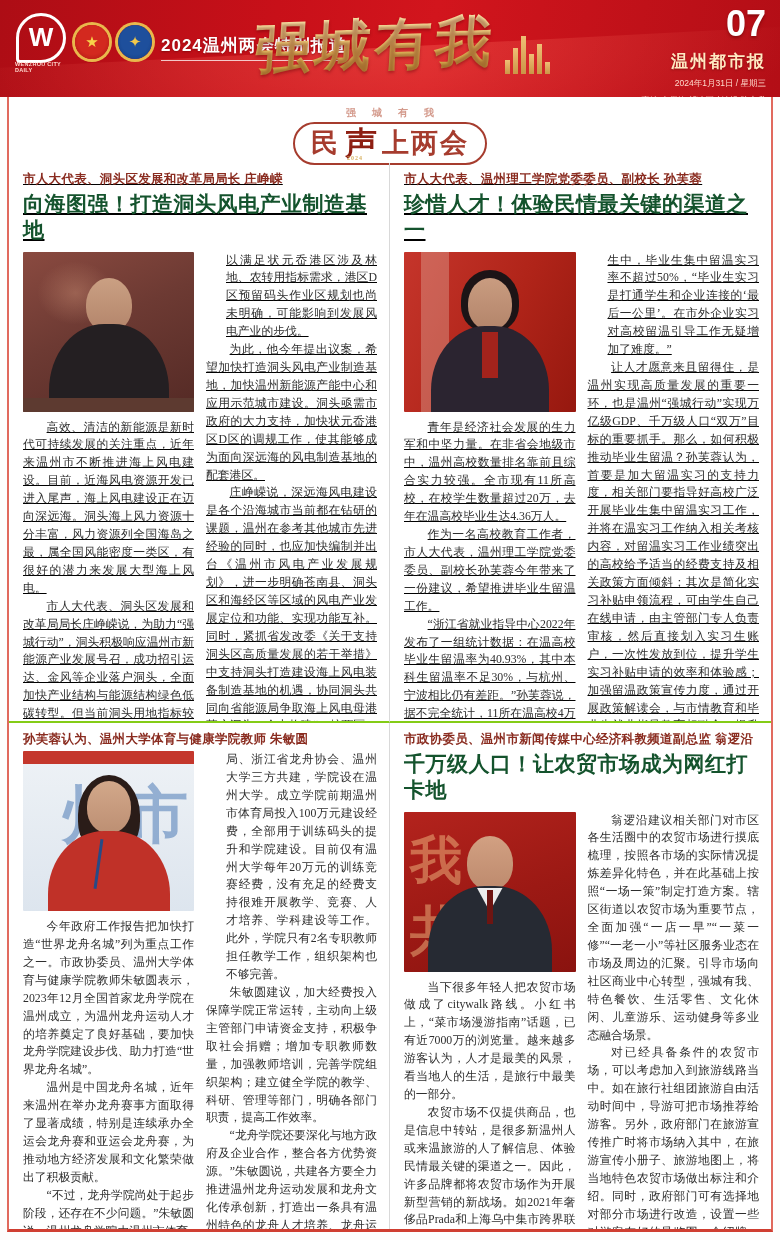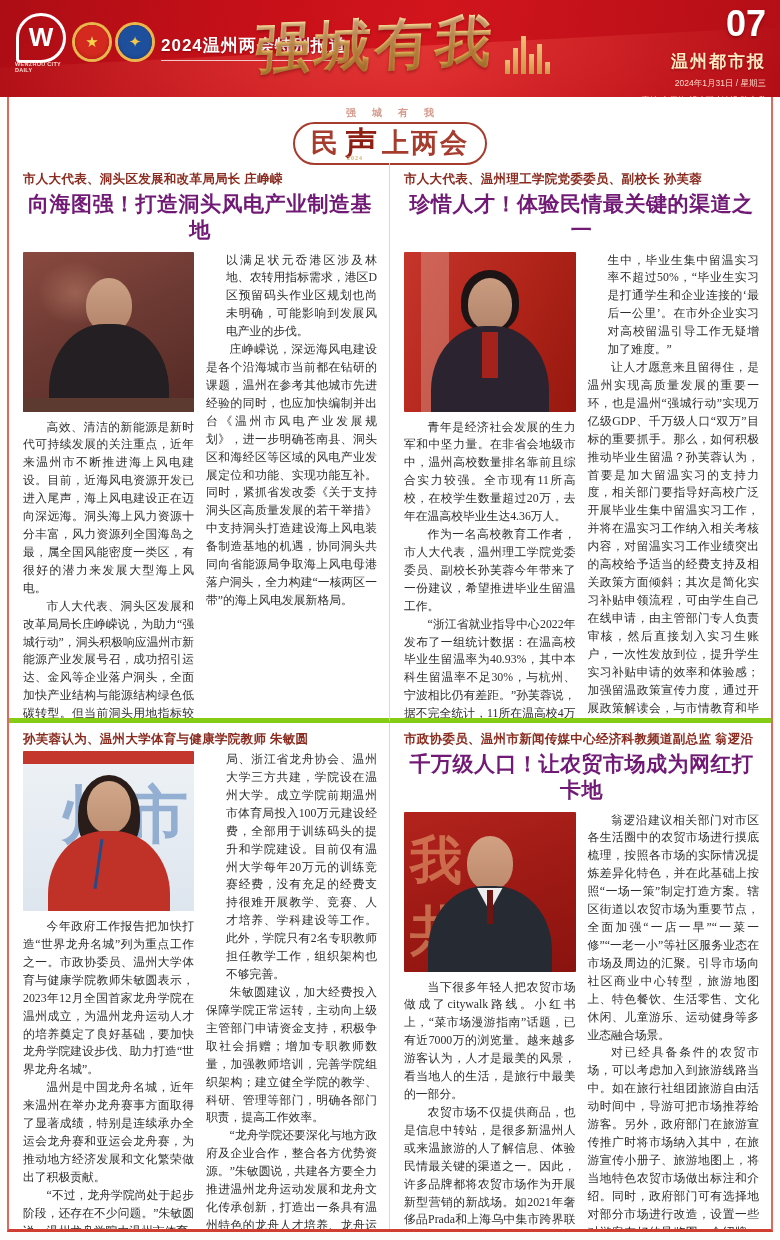--- a/index.html
+++ b/index.html
@@ -66,23 +66,23 @@
     background:#fff;
   }
   .b-part{font-size:27px;font-weight:900;color:#a63c2e;letter-spacing:2px;}
   .b-sheng{position:relative;font-size:32px;font-weight:900;color:#8e1f12;line-height:1;font-family:"Liberation Serif","DejaVu Serif",serif;}
   .b-year{position:absolute;left:2px;bottom:-2px;font-size:6px;color:#d8b264;letter-spacing:1px;font-style:normal;}
 
   
   .grid{display:grid;grid-template-columns:1fr 1fr;grid-template-rows:560px auto;}
   .art{padding:6px 12px 0 14px;box-sizing:border-box;overflow:hidden;}
   .art.left{border-right:1px solid #d9d9d9;}
-  .art.toprow{border-bottom:5px solid #84cc16;}
+  .art.toprow{border-bottom:2px solid #84cc16;text-decoration:underline;}
   .kicker{font-size:12.5px;font-weight:800;color:#8a2c20;letter-spacing:.3px;margin:2px 0 3px;}
-  .headline{font-size:21px;font-weight:900;color:#701a75;margin:0 0 8px;letter-spacing:.5px;line-height:1.25;text-align:center;}
+  .headline{font-size:21px;font-weight:900;color:#14532d;margin:0 0 8px;letter-spacing:.5px;line-height:1.25;}
   .cols{display:flex;gap:12px;}
   .col{flex:1;min-width:0;}
   .col p{
     margin:0;font-size:11.8px;line-height:1.52;text-align:justify;color:#2e2e2e;
     text-indent:2em;font-family:"Liberation Serif","DejaVu Serif",serif;
   }
   .col p.cont{text-indent:0;margin-left:20px;}
 
   
   .photo{position:relative;width:100%;height:160px;margin-bottom:7px;overflow:hidden;border-radius:1px;}
@@ -182,20 +182,21 @@
               <div class="glow"></div>
                 <div class="head"></div>
                 <div class="torso"></div>
                 <div class="table"></div>
             </div>
             <p>高效、清洁的新能源是新时代可持续发展的关注重点，近年来温州市不断推进海上风电建设。目前，近海风电资源开发已进入尾声，海上风电建设正在迈向深远海。洞头海上风力资源十分丰富，风力资源列全国海岛之最，属全国风能密度一类区，有很好的潜力来发展大型海上风电。</p>
             <p>市人大代表、洞头区发展和改革局局长庄峥嵘说，为助力“强城行动”，洞头积极响应温州市新能源产业发展号召，成功招引运达、金风等企业落户洞头，全面加快产业结构与能源结构绿色低碳转型。但当前洞头用地指标较少，难</p>
           </div>
           <div class="col">
             <p class="cont">以满足状元岙港区涉及林地、农转用指标需求，港区D区预留码头作业区规划也尚未明确，可能影响到发展风电产业的步伐。</p>
+            <p>为此，他今年提出议案，希望加快打造洞头风电产业制造基地，加快温州新能源产能中心和应用示范城市建设。洞头亟需市政府的大力支持，加快状元岙港区D区的调规工作，使其能够成为面向深远海的风电制造基地的配套港区。</p>
             <p>庄峥嵘说，深远海风电建设是各个沿海城市当前都在钻研的课题，温州在参考其他城市先进经验的同时，也应加快编制并出台《温州市风电产业发展规划》，进一步明确苍南县、洞头区和海经区等区域的风电产业发展定位和功能、实现功能互补。同时，紧抓省发改委《关于支持洞头区高质量发展的若干举措》中支持洞头打造建设海上风电装备制造基地的机遇，协同洞头共同向省能源局争取海上风电母港落户洞头，全力构建“一核两区一带”的海上风电发展新格局。</p>
 
           </div>
         </div>
       </article>
 
       <article class="art toprow">
         <div class="kicker">市人大代表、温州理工学院党委委员、副校长 孙芙蓉</div>
         <h2 class="headline">珍惜人才！体验民情最关键的渠道之一</h2>
         <div class="cols">
@@ -254,21 +255,21 @@
               <div class="head"></div>
                 <div class="torso"></div>
                 <div class="shirt"></div>
                 <div class="tie"></div>
             </div>
             <p>当下很多年轻人把农贸市场做成了citywalk路线。小红书上，“菜市场漫游指南”话题，已有近7000万的浏览量。越来越多游客认为，人才是最美的风景，看当地人的生活，是旅行中最美的一部分。</p>
             <p>农贸市场不仅提供商品，也是信息中转站，是很多新温州人或来温旅游的人了解信息、体验民情最关键的渠道之一。因此，许多品牌都将农贸市场作为开展新型营销的新战场。如2021年奢侈品Prada和上海乌中集市跨界联名，给农贸市场里的蔬菜水果披上了Prada外衣，吸引很多人打卡。</p>
 
           </div>
           <div class="col">
-            <p>翁逻沿建议相关部门对市区各生活圈中的农贸市场进行摸底梳理，按照各市场的实际情况提炼差异化特色，并在此基础上按照“一场一策”制定打造方案。辖区街道以农贸市场为重要节点，全面加强“一店一早”“一菜一修”“一老一小”等社区服务业态在市场及周边的汇聚。引导市场向社区商业中心转型，旅游地图上、特色餐饮、生活零售、文化休闲、儿童游乐、运动健身等多业态融合场景。</p>
+            <p>翁逻沿建议相关部门对市区各生活圈中的农贸市场进行摸底梳理，按照各市场的实际情况提炼差异化特色，并在此基础上按照“一场一策”制定打造方案。辖区街道以农贸市场为重要节点，全面加强“一店一早”“一菜一修”“一老一小”等社区服务业态在市场及周边的汇聚。引导市场向社区商业中心转型，强城有我、特色餐饮、生活零售、文化休闲、儿童游乐、运动健身等多业态融合场景。</p>
             <p>对已经具备条件的农贸市场，可以考虑加入到旅游线路当中。如在旅行社组团旅游自由活动时间中，导游可把市场推荐给游客。另外，政府部门在旅游宣传推广时将市场纳入其中，在旅游宣传小册子、旅游地图上，将当地特色农贸市场做出标注和介绍。同时，政府部门可有选择地对部分市场进行改造，设置一些对游客友好的导览图、介绍牌，公布投诉电话等，进一步完善基础设施。</p>
 
           </div>
         </div>
       </article>
 
     </div>
   </div>
 </div>
 

